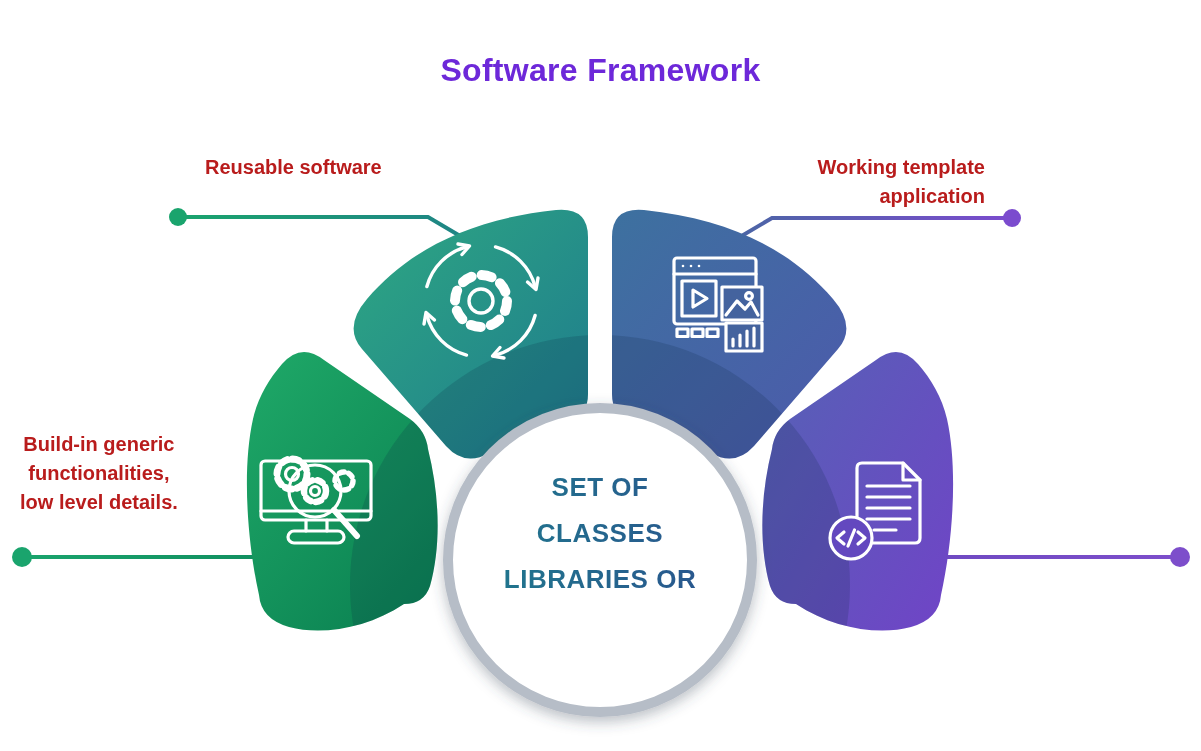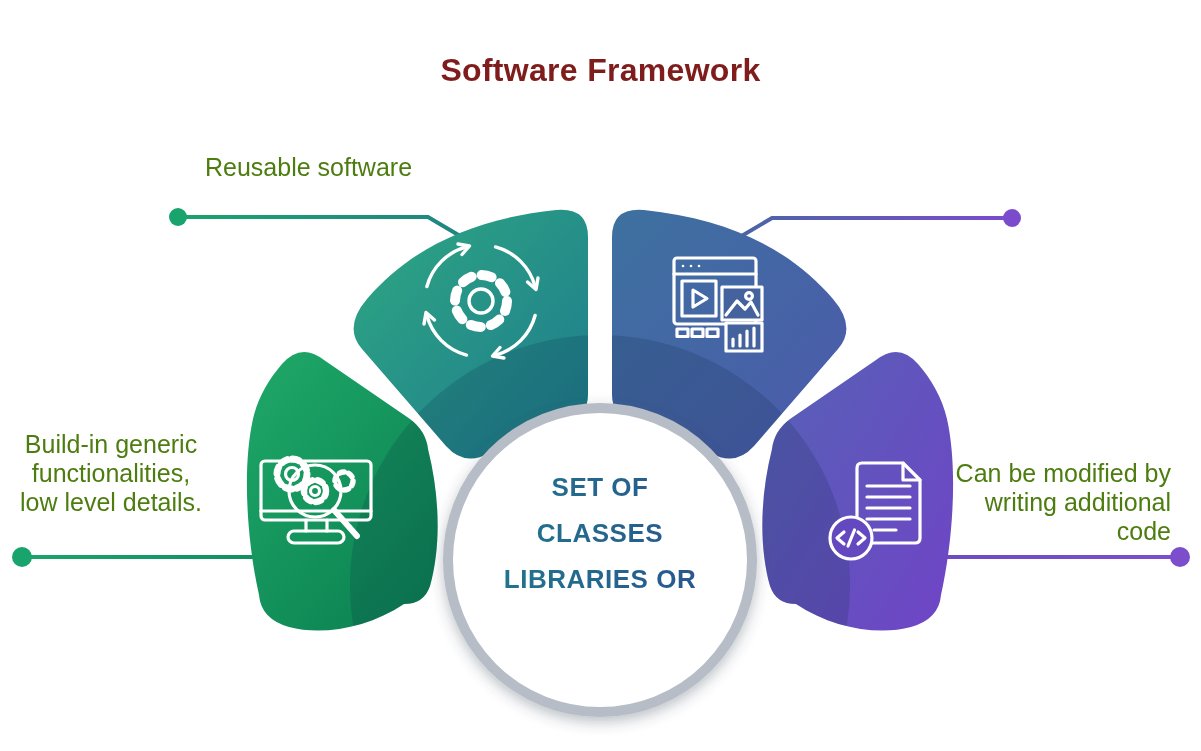--- a/index.html
+++ b/index.html
@@ -3,23 +3,23 @@
 <meta charset="utf-8">
 <style>
   html,body{margin:0;padding:0;background:#ffffff;}
   .stage{
     position:relative;width:1201px;height:751px;background:#ffffff;overflow:hidden;
     font-family:"Liberation Sans","DejaVu Sans",sans-serif;
   }
   .stage svg{position:absolute;left:0;top:0;}
   .title{
     position:absolute;left:0;top:52px;width:1201px;text-align:center;
-    font-size:32px;font-weight:700;color:#7f1d1d;letter-spacing:0.3px;
+    font-size:32px;font-weight:700;color:#6d28d9;letter-spacing:0.3px;
   }
-  .lbl{position:absolute;font-size:25px;font-weight:400;color:#4d7c0f;line-height:28.5px;}
+  .lbl{position:absolute;font-size:20px;font-weight:700;color:#b91c1c;line-height:28.5px;}
   .lbl div{white-space:nowrap;}
   .lbl-tl{left:205px;top:153px;text-align:left;}
   .lbl-tr{right:216px;top:153px;text-align:right;}
   .lbl-l{left:20px;top:430px;text-align:center;line-height:29px;}
   .lbl-r{right:30px;top:459px;text-align:right;line-height:29px;}
   .center-label{
     position:absolute;left:440px;top:464px;width:320px;text-align:center;
     font-size:26px;font-weight:700;line-height:46px;letter-spacing:0.5px;
     background:linear-gradient(90deg,#1e7e8d 0%,#2b4e8e 100%);
     -webkit-background-clip:text;background-clip:text;color:transparent;
@@ -179,32 +179,31 @@
       <line x1="854.5" y1="530" x2="848" y2="546"></line>
     </g>
   </svg>
 
   <div class="title">Software Framework</div>
 
   <div class="lbl lbl-tl">
     <div>Reusable software</div>
   </div>
 
+  <div class="lbl lbl-tr">
+    <div>Working template</div>
+    <div>application</div>
+  </div>
 
   <div class="lbl lbl-l">
     <div>Build-in generic</div>
     <div>functionalities,</div>
     <div>low level details.</div>
   </div>
 
-  <div class="lbl lbl-r">
-    <div>Can be modified by</div>
-    <div>writing additional</div>
-    <div>code</div>
-  </div>
 
   <div class="center-label">
     <div>SET OF</div>
     <div>CLASSES</div>
     <div>LIBRARIES OR</div>
   </div>
 
 </div>
 
 </body></html>

